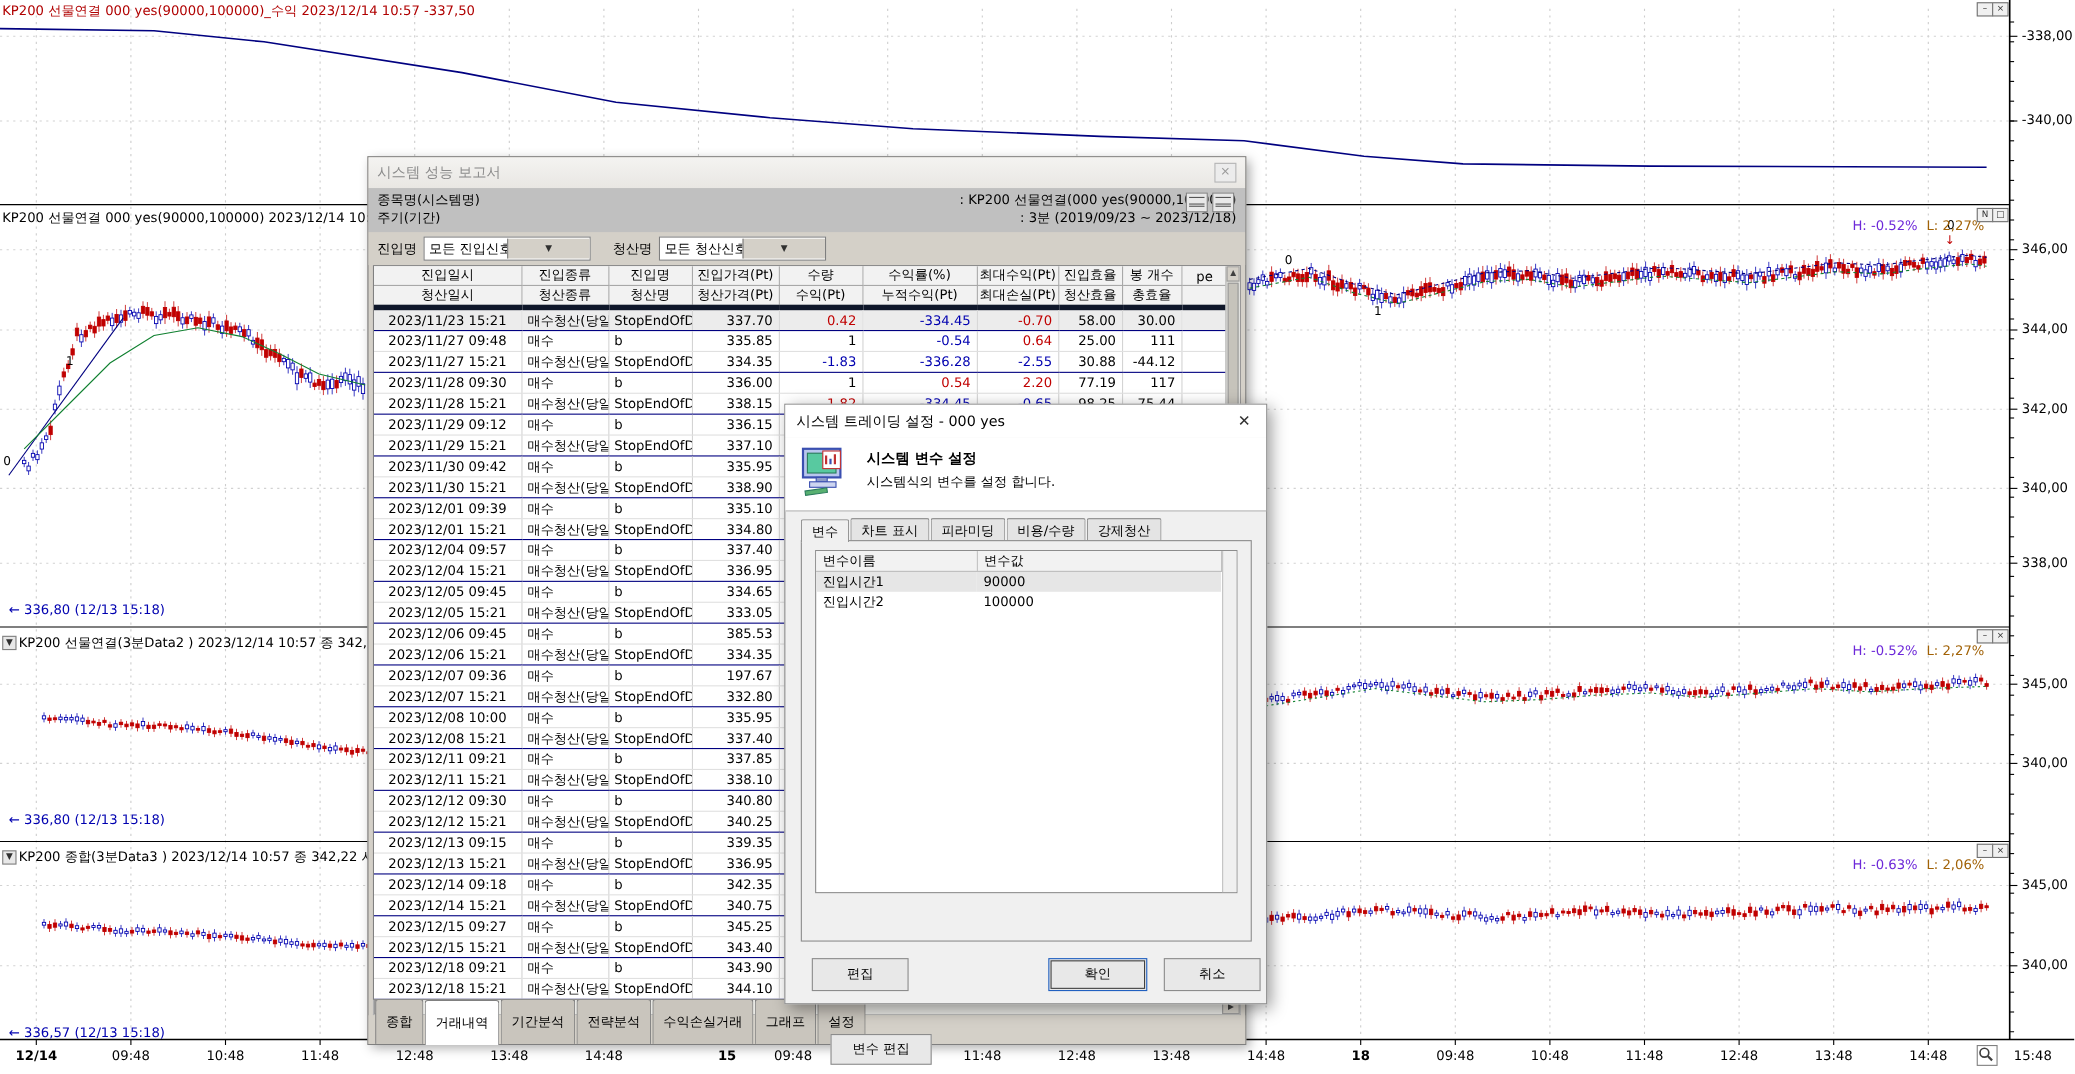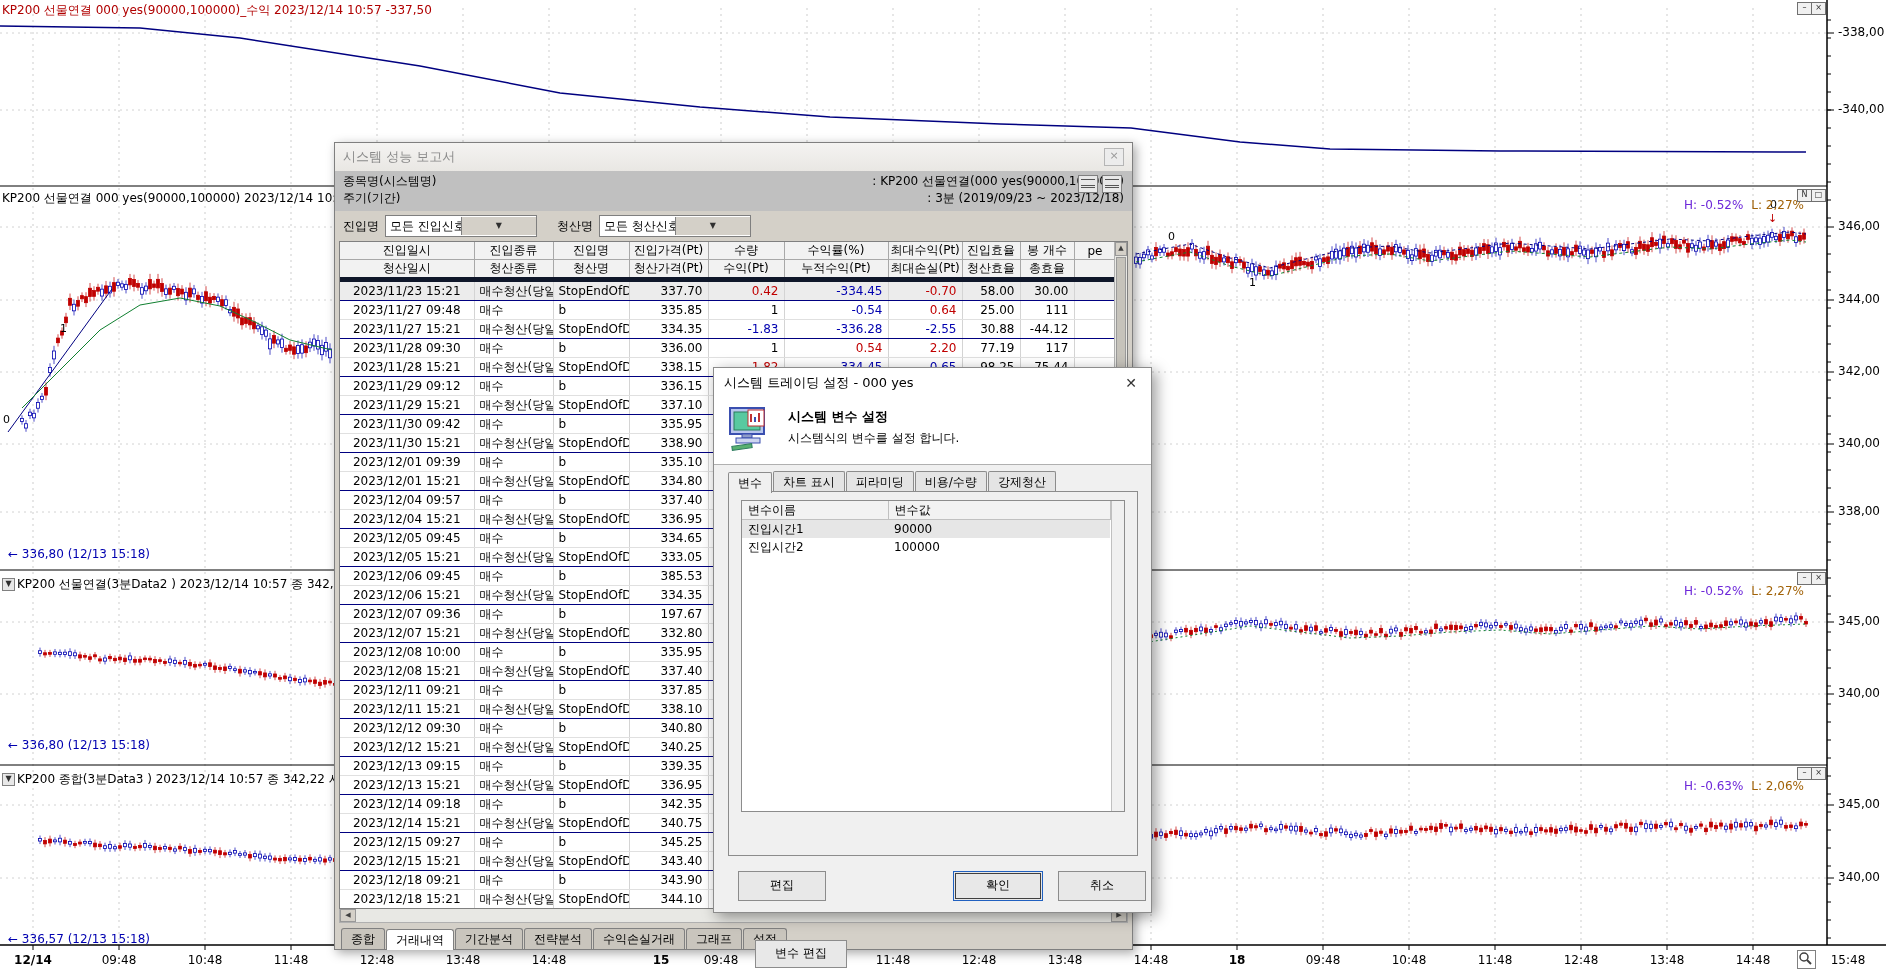--- a/index.html
+++ b/index.html
@@ -54,21 +54,21 @@
   .c-type,.c-name{text-align:left;}
   .c-num{text-align:right;}
   .red{color:#c00000;} .blue{color:#0000b0;}
   .vscroll{position:absolute;right:0;top:0;bottom:0;width:12px;background:#e8e8e4;border-left:1px solid #b0b0b0;}
   .vscroll .arr{height:12px;background:#d4d0c8;border:1px solid #999;font-size:7px;text-align:center;line-height:10px;color:#404040;}
   .vscroll .thumb{margin:1px;height:120px;background:#c6c3bb;border:1px solid #999;}
   .hscroll{height:13px;margin:0 4px;background:#e8e8e4;border:1px solid #b0b0b0;border-top:none;
            display:flex;justify-content:space-between;flex:0 0 auto;}
   .hscroll .arr{width:14px;background:#d4d0c8;border:1px solid #999;font-size:7px;text-align:center;line-height:11px;color:#404040;}
   .r-tabs{height:24px;display:flex;align-items:flex-end;padding:2px 6px 0 6px;gap:1px;background:#d4d0c8;flex:0 0 auto;}
-  .rtab{padding:2px 9px;border:1px solid #808080;border-bottom:none;border-radius:3px 3px 0 0;background:#c9c5bd;height:16px;line-height:16px;}
+  .rtab{padding:12px 9px;border:1px solid #808080;border-bottom:none;border-radius:3px 3px 0 0;background:#c9c5bd;height:16px;line-height:16px;}
   .rtab.active{background:#fff;position:relative;top:1px;}
   
   #settings{left:713px;top:367px;width:437px;height:544px;background:#f0f0f0;border:1px solid #8c8c8c;z-index:20;
             box-shadow:4px 4px 14px rgba(0,0,0,.4);position:absolute;}
   .s-titlebar{height:30px;background:#fff;display:flex;align-items:center;padding:0 10px;font-size:13px;}
   .s-title{flex:1;}
   .s-close{width:20px;text-align:center;font-size:14px;color:#333;}
   .s-header{height:66px;background:#fff;border-bottom:1px solid #b0b0b0;position:relative;}
   .s-hicon{position:absolute;left:14px;top:6px;}
   .s-htext{position:absolute;left:74px;top:10px;}

